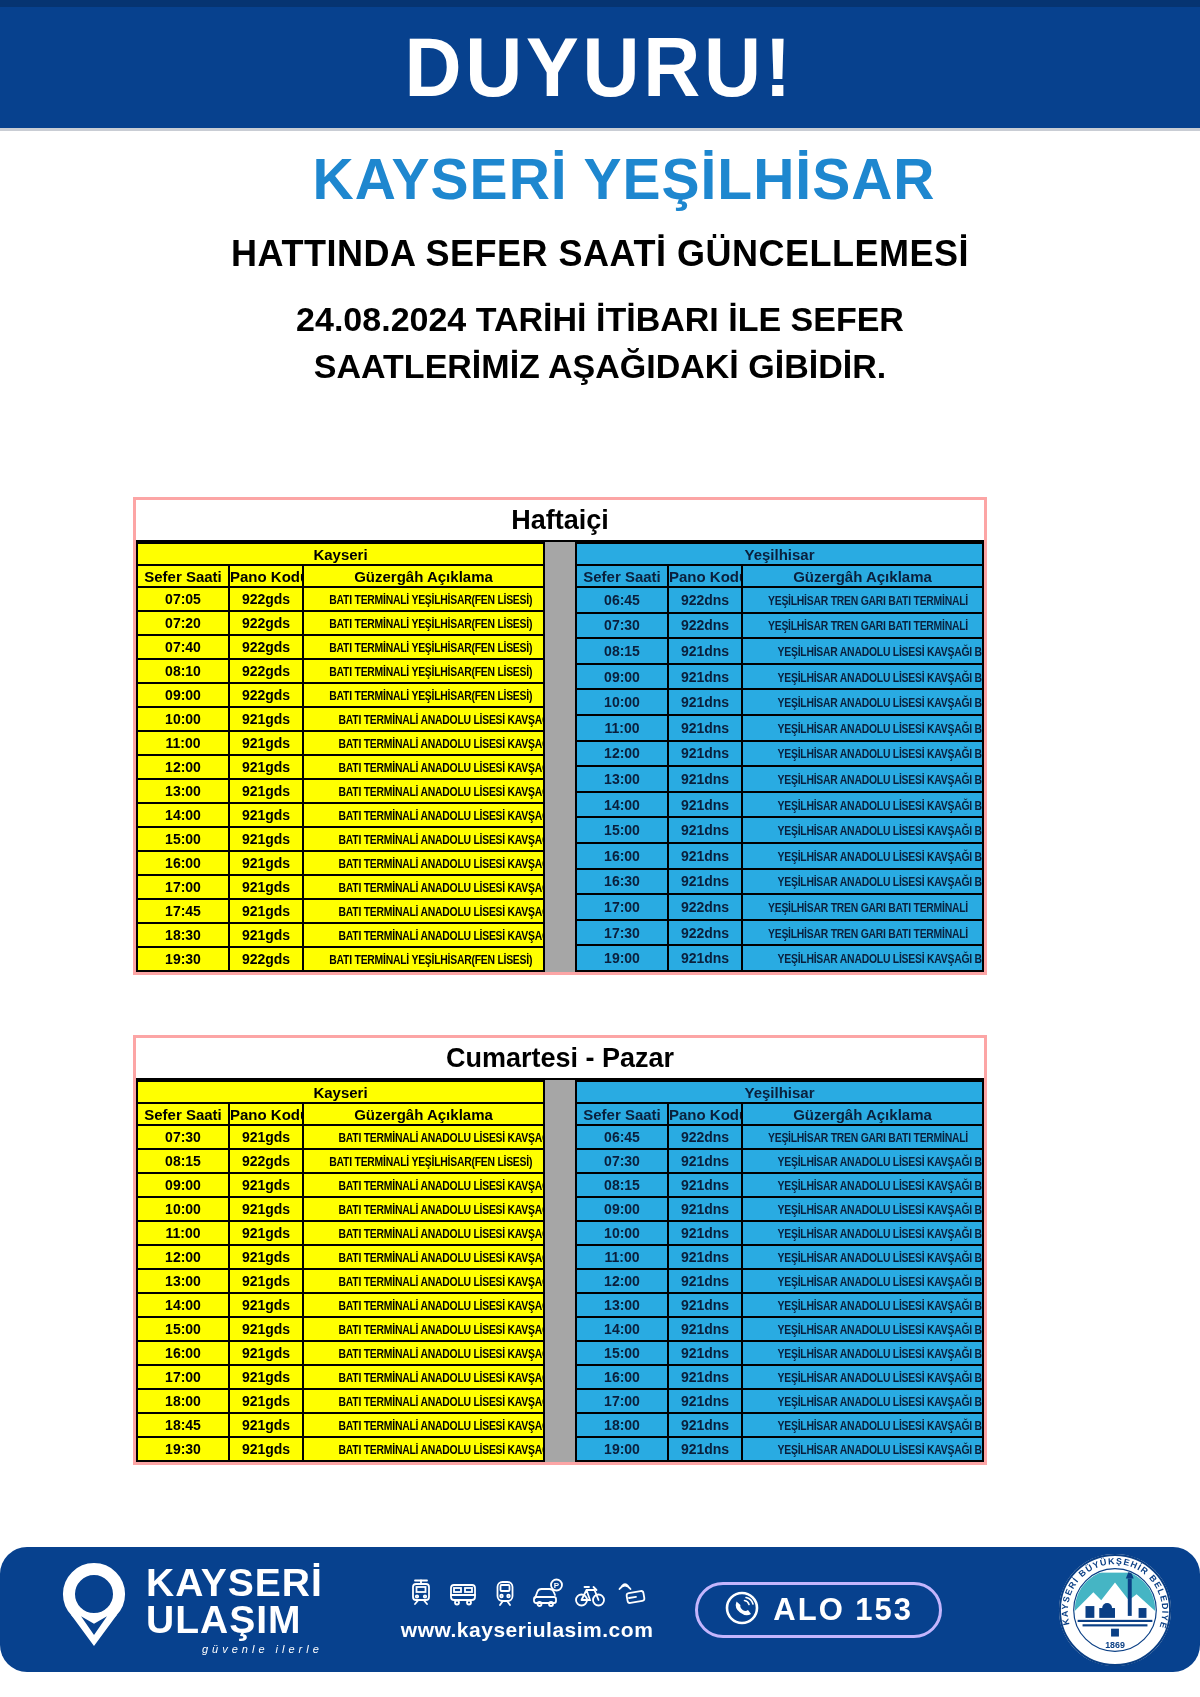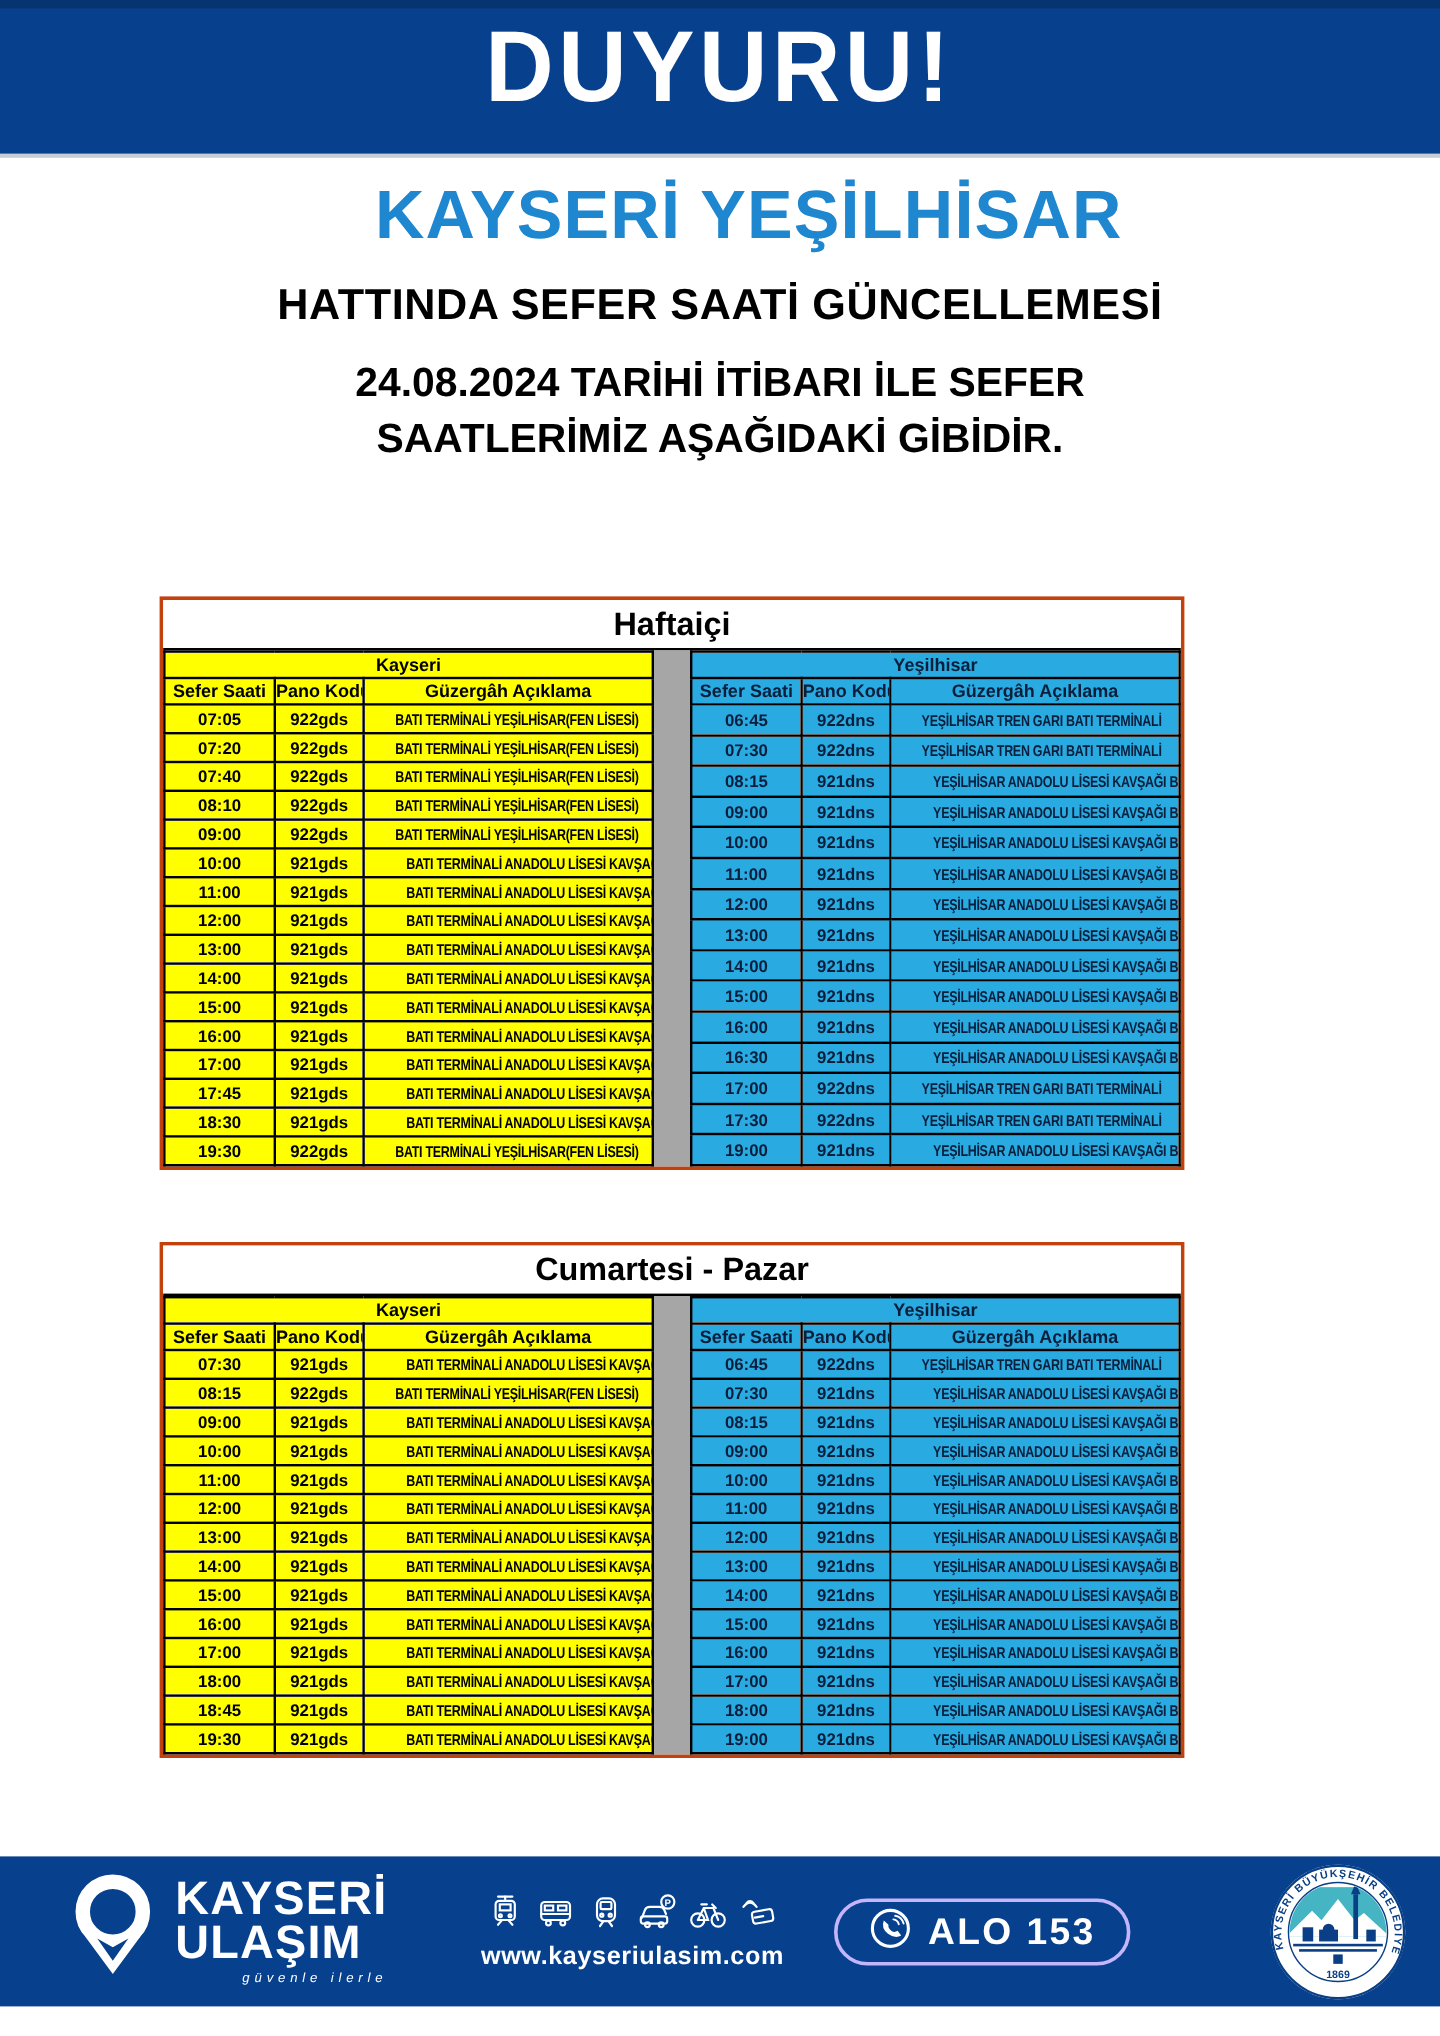--- a/index.html
+++ b/index.html
@@ -7,21 +7,21 @@
   body {
     position:relative; width:1200px; height:1697px;
     background:#ffffff; overflow:hidden;
     font-family:"Liberation Sans","DejaVu Sans",sans-serif;
   }
   
   .top-banner{
     position:absolute; top:0; left:0; width:1200px; height:131px;
     background:#07418e; border-top:7px solid #063471;
     border-bottom:3px solid #c9cdd4;
-    display:flex; align-items:flex-start; justify-content:center;
+    display:flex; align-items:center; justify-content:center;
   }
   .banner-text{
     color:#fff; font-size:84px; font-weight:bold; letter-spacing:4px;
     transform:scaleX(0.94); white-space:nowrap;
   }
   
   .route-title{
     position:absolute; top:146px; left:0; width:1200px; text-align:center;
     color:#1e87cf; font-size:57px; font-weight:bold; letter-spacing:1px;padding-left:48px;
   }
@@ -29,21 +29,21 @@
     position:absolute; top:233px; left:0; width:1200px; text-align:center;
     color:#000; font-size:36px; font-weight:bold; letter-spacing:0.5px;
   }
   .eff1{ position:absolute; top:300px; left:0; width:1200px; text-align:center;
     color:#000; font-size:34px; font-weight:bold; }
   .eff2{ position:absolute; top:347px; left:0; width:1200px; text-align:center;
     color:#000; font-size:34px; font-weight:bold; }
   
   .sched{
     position:absolute; left:133px; width:854px;
-    border:3px solid #c2410c; background:#fff;
+    border:3px solid #fca5a5; background:#fff;
   }
   #weekday-table{ top:497px; }
   #weekend-table{ top:1035px; }
   .sched-title{
     height:42px; line-height:40px; text-align:center;
     font-size:27px; font-weight:bold; color:#000;
     border-bottom:2px solid #000; background:#fff;
   }
   .sched-body{ display:flex; align-items:stretch; }
   .gray-divider{ width:30px; background:#a6a6a6; }
@@ -56,21 +56,21 @@
   .half td{ height:24px; font-size:14px; font-weight:bold; }
   .left-half  th,.left-half  td{ background:#ffff00; color:#000; }
   .right-half th,.right-half td{ background:#29abe2; color:#0a1f3c; }
   .route-text{
     display:inline-block; transform:scaleX(0.8); transform-origin:center;
     font-size:13px; font-weight:bold; letter-spacing:-0.3px; white-space:nowrap;
   }
   
   .footer{
     position:absolute; top:1547px; left:0; width:1200px; height:125px;
-    background:#07418e; display:flex; align-items:center;
+    background:#07418e; display:flex; align-items:center;border-radius:27px;
   }
   .logo{ margin-left:52px; display:flex; align-items:center; }
   .logo-text{ margin-left:10px; }
   .logo-line{ color:#fff; font-size:39px; font-weight:bold; line-height:0.95; letter-spacing:1px; }
   .tagline{ color:#fff; font-size:11px; font-style:italic; letter-spacing:4px;
     margin-top:5px; text-align:right; }
   .site-block{ margin-left:78px; text-align:center; }
   .icons-row{ display:flex; gap:9px; justify-content:center; align-items:flex-end; }
   .site-url{ color:#fff; font-weight:bold; font-size:21px; margin-top:5px; letter-spacing:0.5px; }
   .alo-pill{

